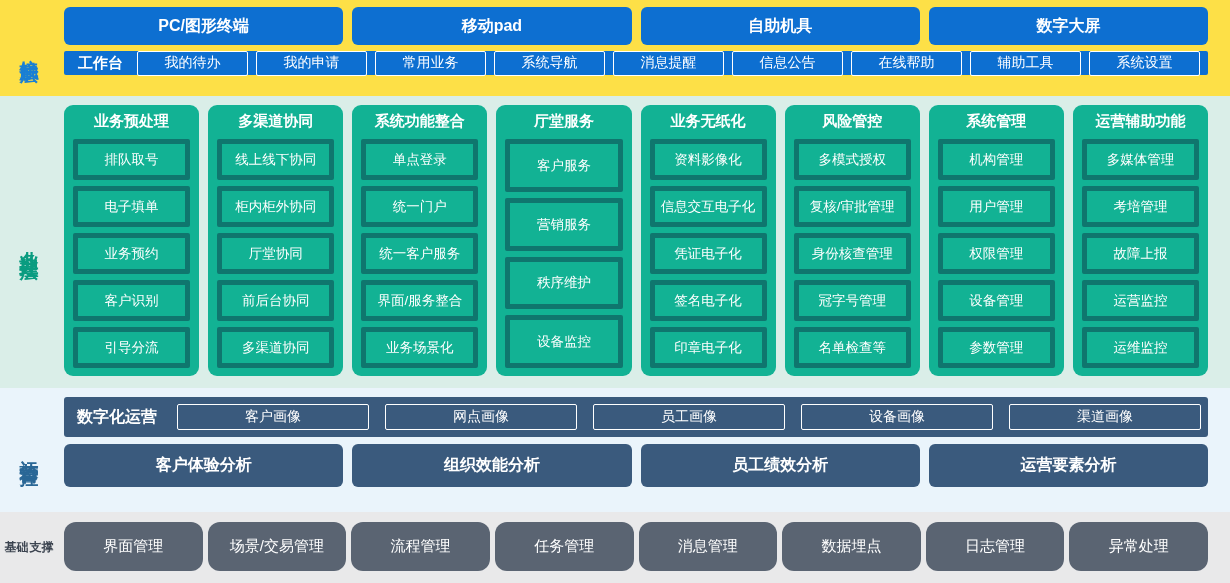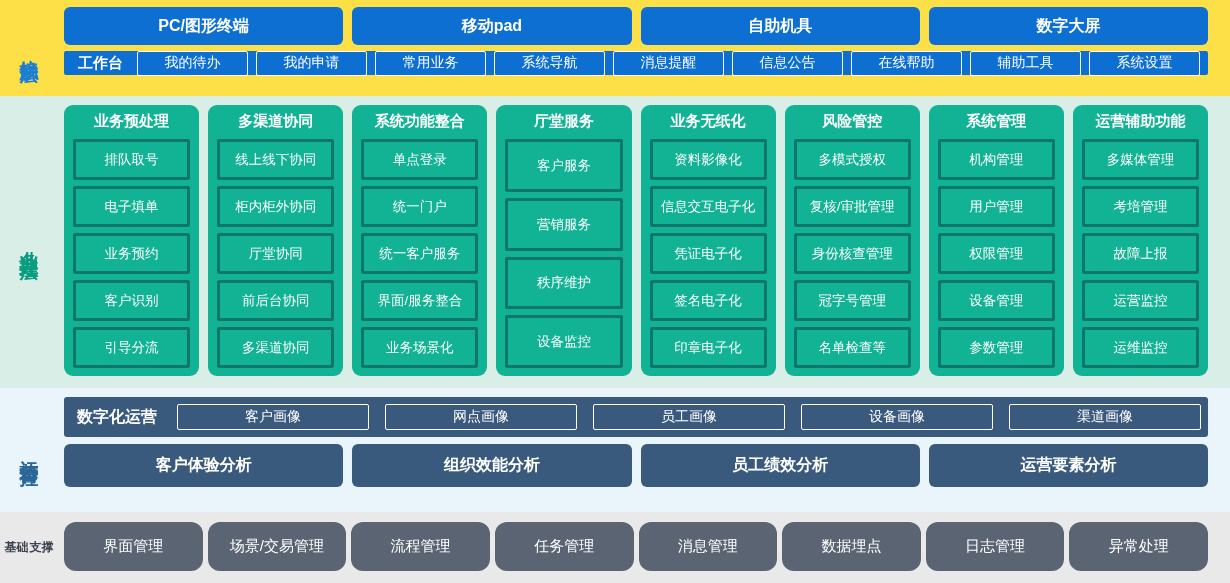--- a/index.html
+++ b/index.html
@@ -52,21 +52,21 @@
   .L2 .layer-body { padding: 9px 22px 12px 6px; }
   .col-row { display: flex; gap: 9px; height: 100%; }
   .col {
     flex: 1 1 0; background: #12b294; border-radius: 9px;
     display: flex; flex-direction: column; align-items: center;
     padding: 7px 9px 8px 9px; gap: 6px;
   }
   .col-head { color:#ffffff; font-size: 15px; font-weight: bold; white-space: nowrap; margin-bottom: 2px; }
   .col-item {
     width: 100%; flex: 1 1 0; min-height: 0;
-    border: 3px solid #0f766e; border-radius: 2px;
+    border: 5px solid #0f766e; border-radius: 2px;
     display: flex; align-items: center; justify-content: center; text-align: center;
     color: #ffffff; font-size: 13.5px; line-height: 1.12; padding: 1px 2px;
     white-space: pre-line;
   }
 
   
   .L3 { background: #eaf4fb; height: 124px; }
   .L3 .layer-label { color: #2a6796; font-size: 19px; }
   .L3 .layer-body { padding: 9px 22px 11px 6px; gap: 7px; }
   .ops-bar {

